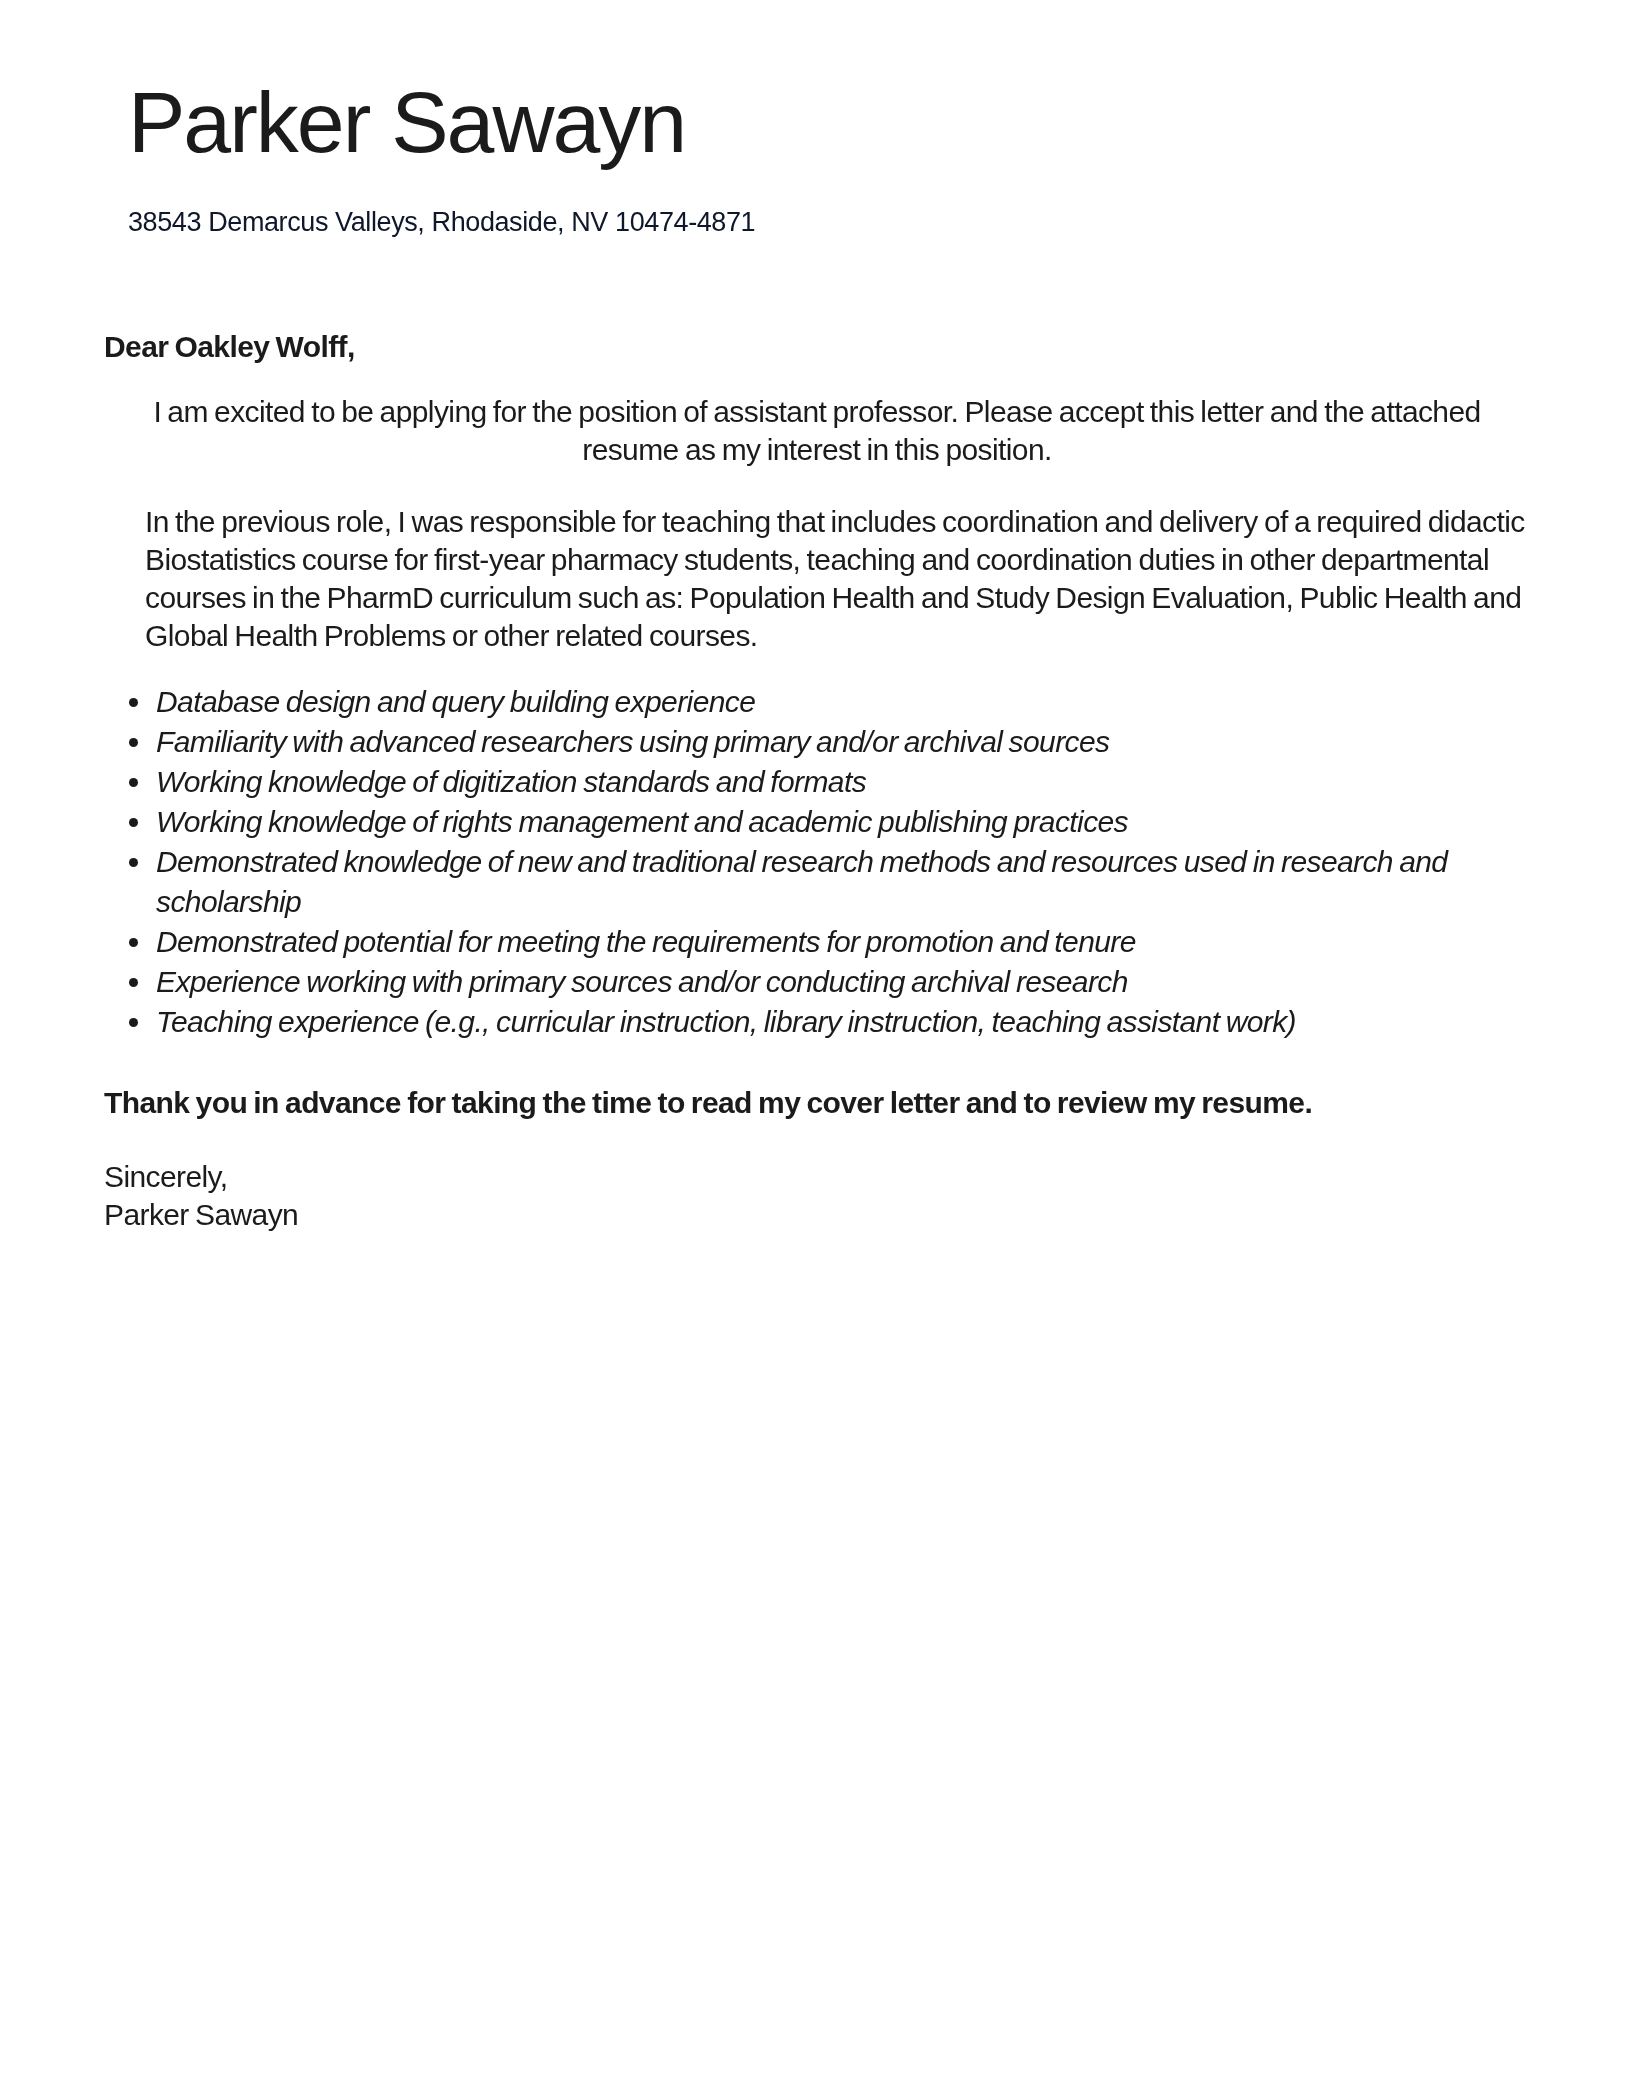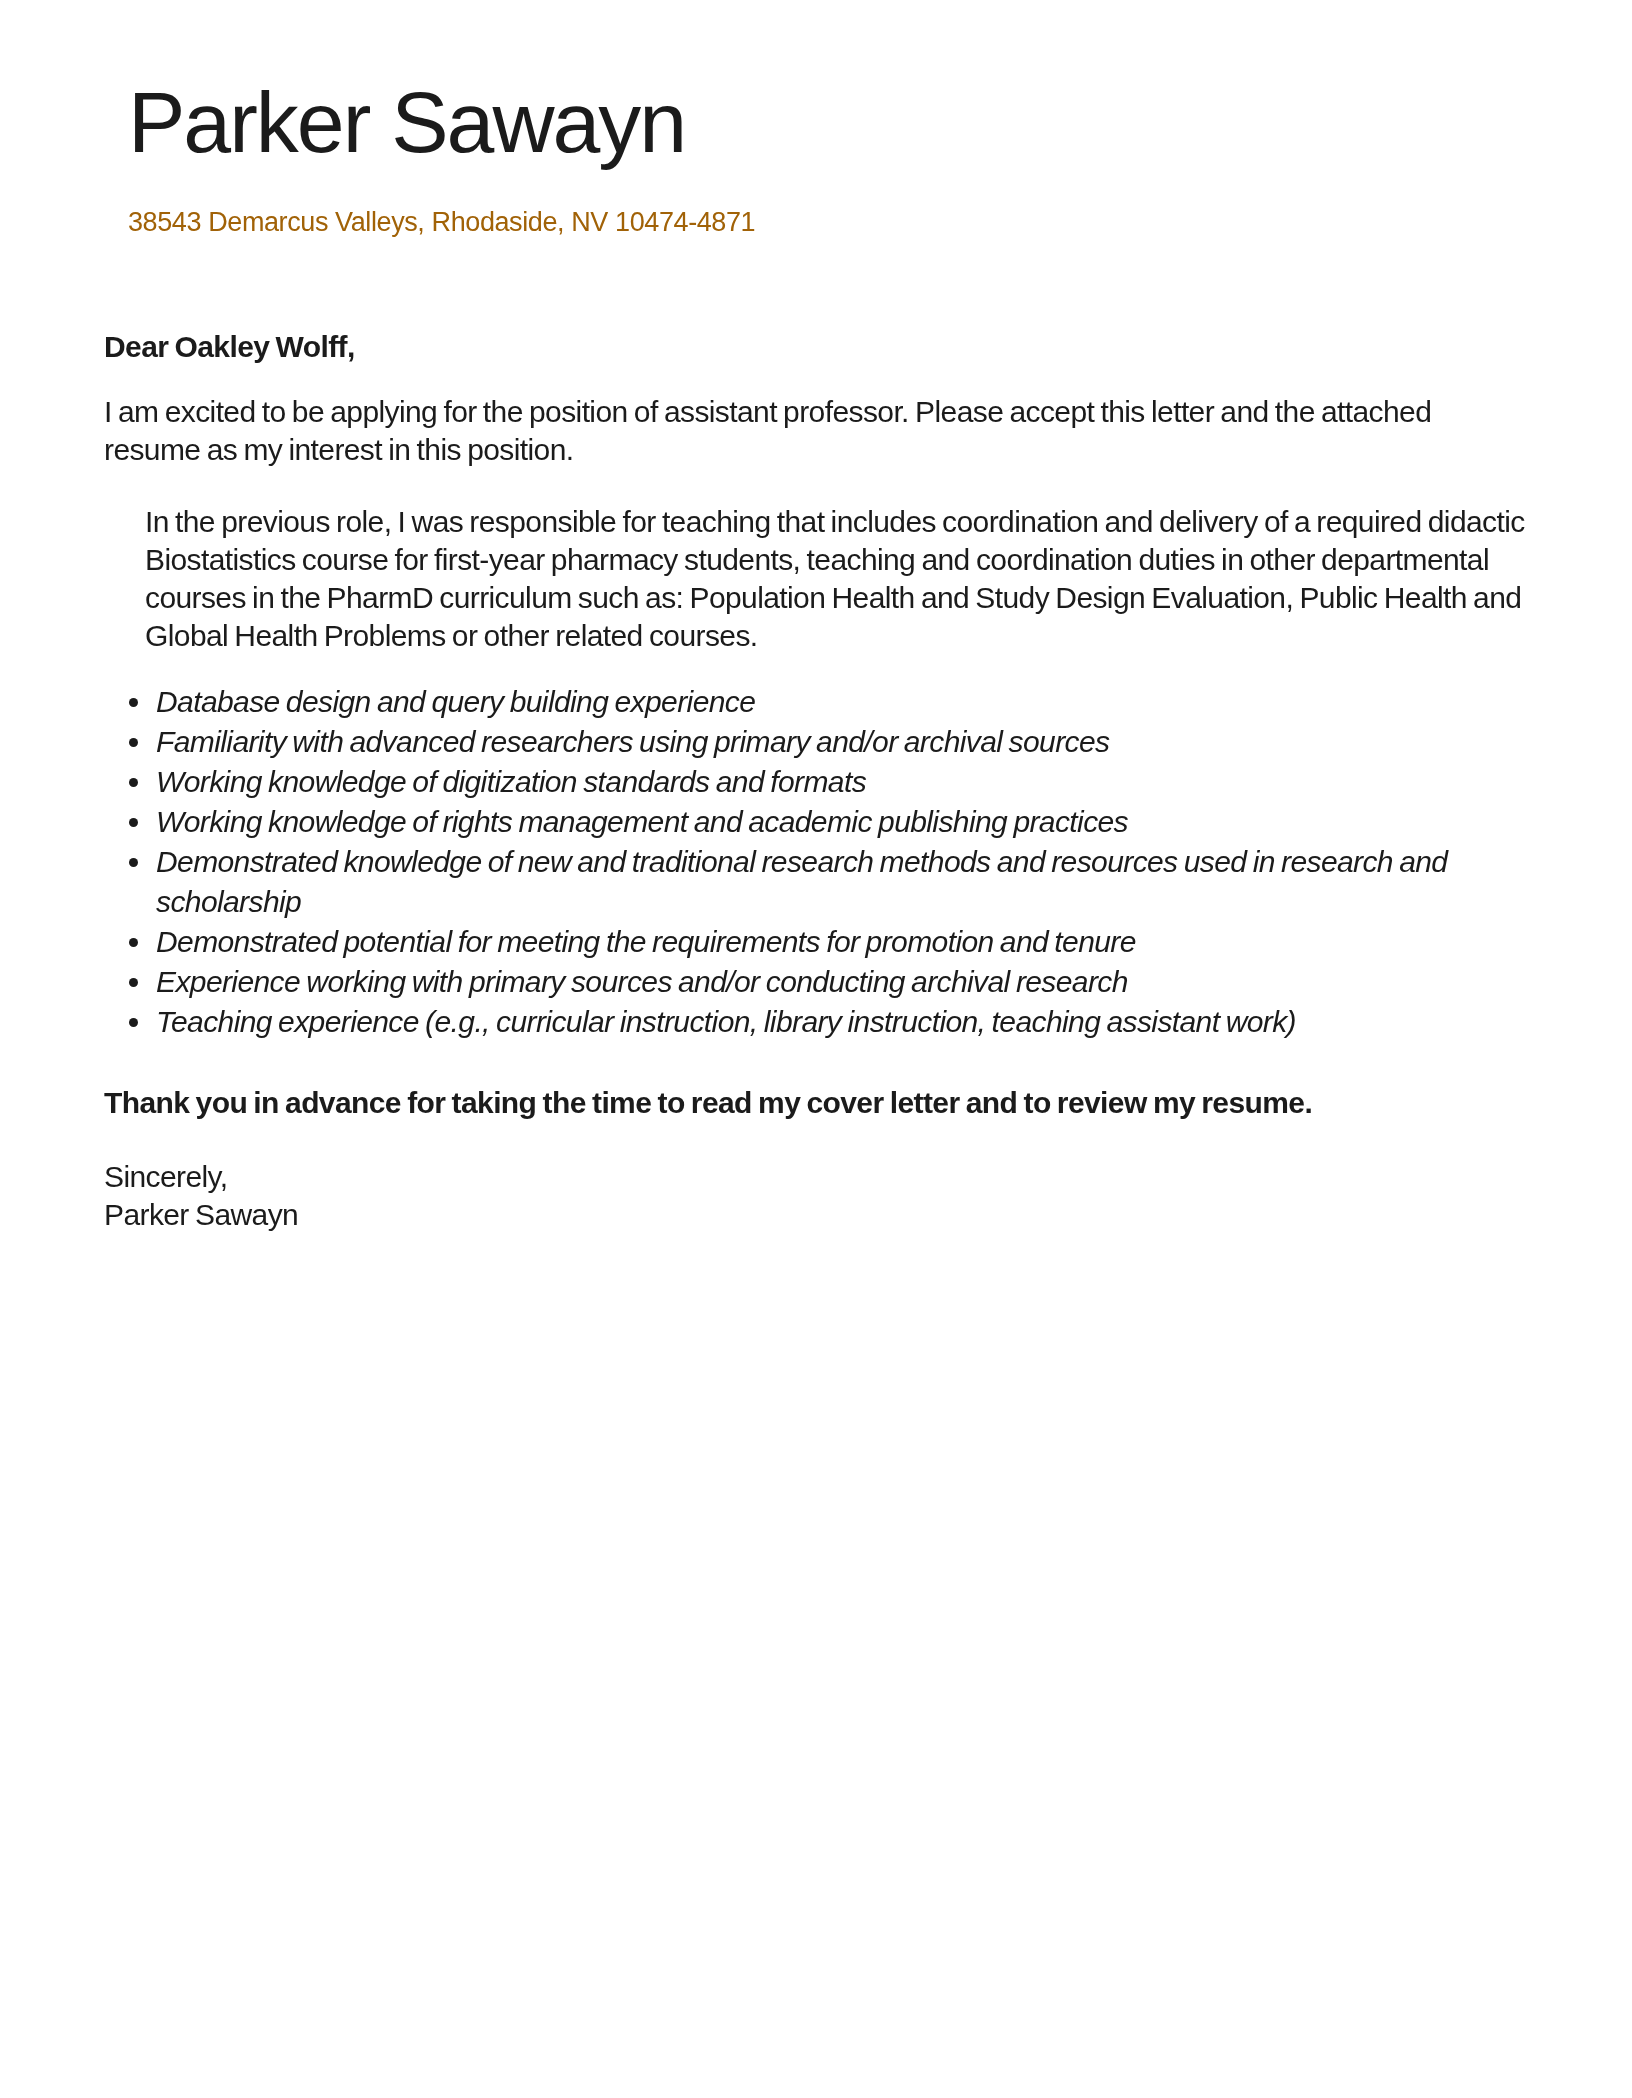--- a/index.html
+++ b/index.html
@@ -32,35 +32,35 @@
     letter-spacing: -2px;
     line-height: 1.08;
     color: #1b1b1b;
     white-space: nowrap;
   }
   .person-address {
     margin-top: 36px;
     font-size: 27px;
     letter-spacing: -0.4px;
     line-height: 1.3;
-    color: #a16207;
+    color: #0f172a;
   }
   .letter-body {
     margin-top: 88px;
     font-size: 30px;
     letter-spacing: -0.6px;
     word-spacing: -1.5px;
     line-height: 38px;
     max-width: 1428px;
   }
   .letter-body p {
     margin: 0 0 27px 0;
   }
   p.greeting { font-weight: 700; margin-bottom: 27px; }
-  p.para-intro { margin-bottom: 34px; }
+  p.para-intro { margin-bottom: 34px; text-align: center; }
   p.para-role { margin-bottom: 27px; margin-left: 41px; }
   p.requirements-intro { margin-bottom: 28px; }
   ul.requirements-list {
     margin: 0 0 42px 0;
     padding: 0 0 0 50px;
     list-style: disc;
     line-height: 40px;
     font-style: italic;
   }
   ul.requirements-list li {

